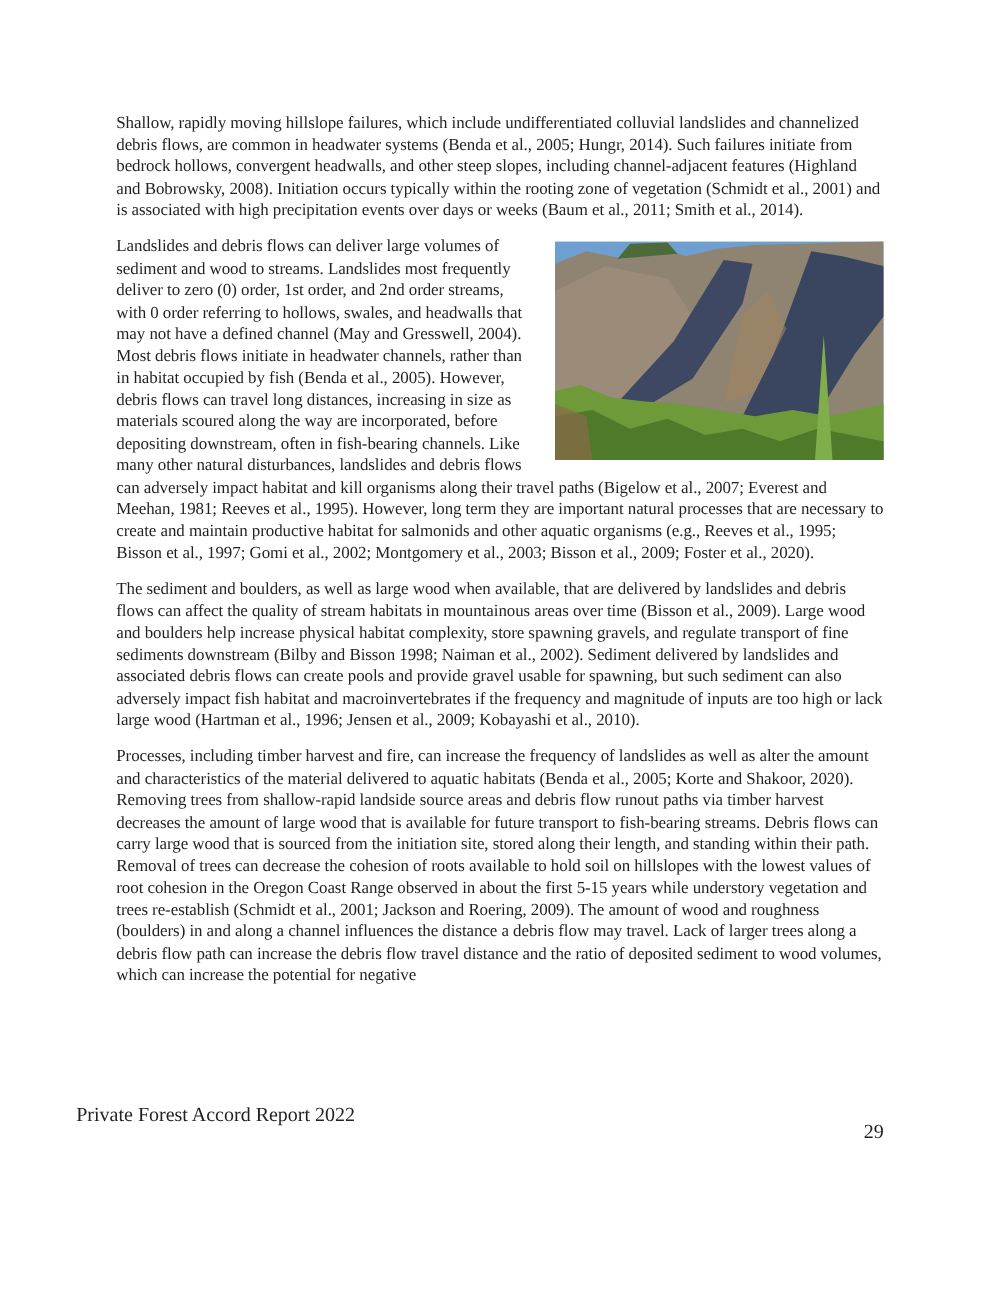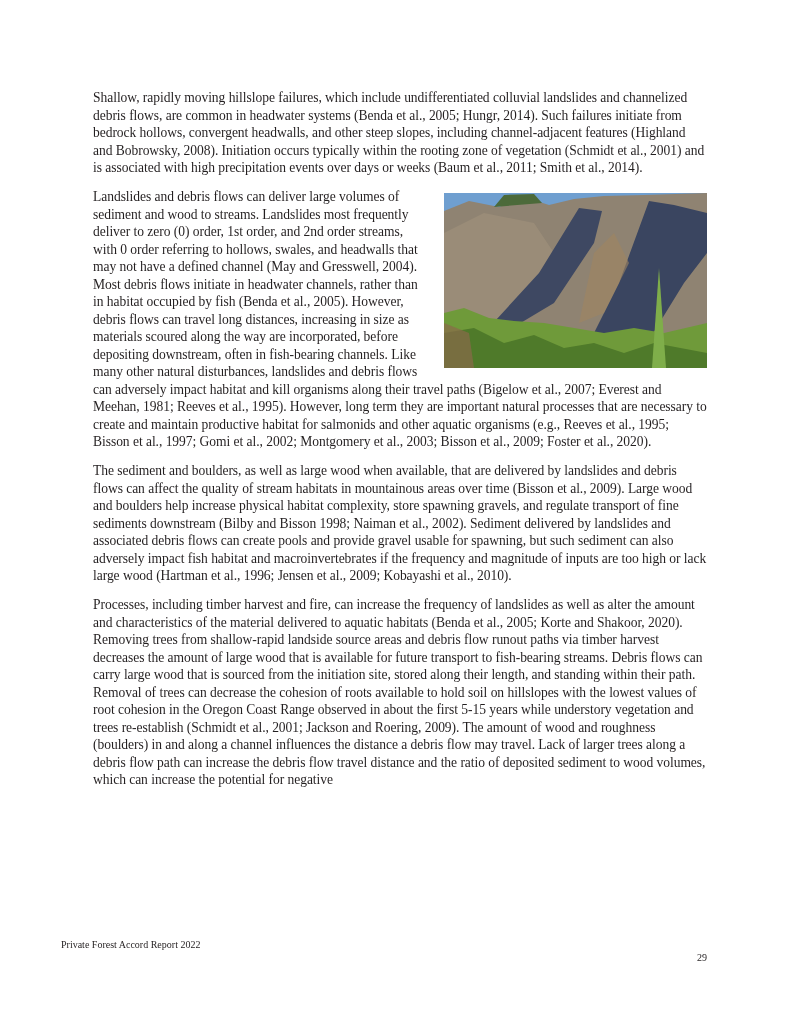--- a/index.html
+++ b/index.html
@@ -6,22 +6,22 @@
   body { width: 800px; height: 1035px; position: relative; overflow: hidden;
          font-family: "Liberation Serif", "DejaVu Serif", serif; color: #231f20; }
   .page { position: absolute; left: 0; top: 0; width: 800px; height: 850px; }
   .body-text { position: absolute; left: 93px; width: 614px; top: 89px;
                font-size: 13.55px; line-height: 17.5px; letter-spacing: -0.05px; }
   .para { margin: 0 0 11.5px 0; }
   .wrap-para { }
   .photo { float: right; width: 263px; height: 175px; margin: 0 0 4px 16px; margin-top: 5px;
            position: relative; overflow: hidden; }
   .photo svg { display: block; }
-  .footer { position: absolute; left: 61px; width: 646px; top: 938px;
-            font-size: 10px; line-height: 13px; color: #231f20; }
+  .footer { position: absolute; left: 61px; width: 646px; top: 886px;
+            font-size: 16px; line-height: 13px; color: #231f20; }
   .footer-line { display: block; }
   .page-number { position: absolute; right: 0; top: 13px; }
 </style>
 </head>
 <body>
 
 <div class="page">
   <div class="body-text">
 
     <p class="para">Shallow, rapidly moving hillslope failures, which include undifferentiated colluvial landslides and channelized debris flows, are common in headwater systems (Benda et al., 2005; Hungr, 2014). Such failures initiate from bedrock hollows, convergent headwalls, and other steep slopes, including channel-adjacent features (Highland and Bobrowsky, 2008). Initiation occurs typically within the rooting zone of vegetation (Schmidt et al., 2001) and is associated with high precipitation events over days or weeks (Baum et al., 2011; Smith et al., 2014).</p>

